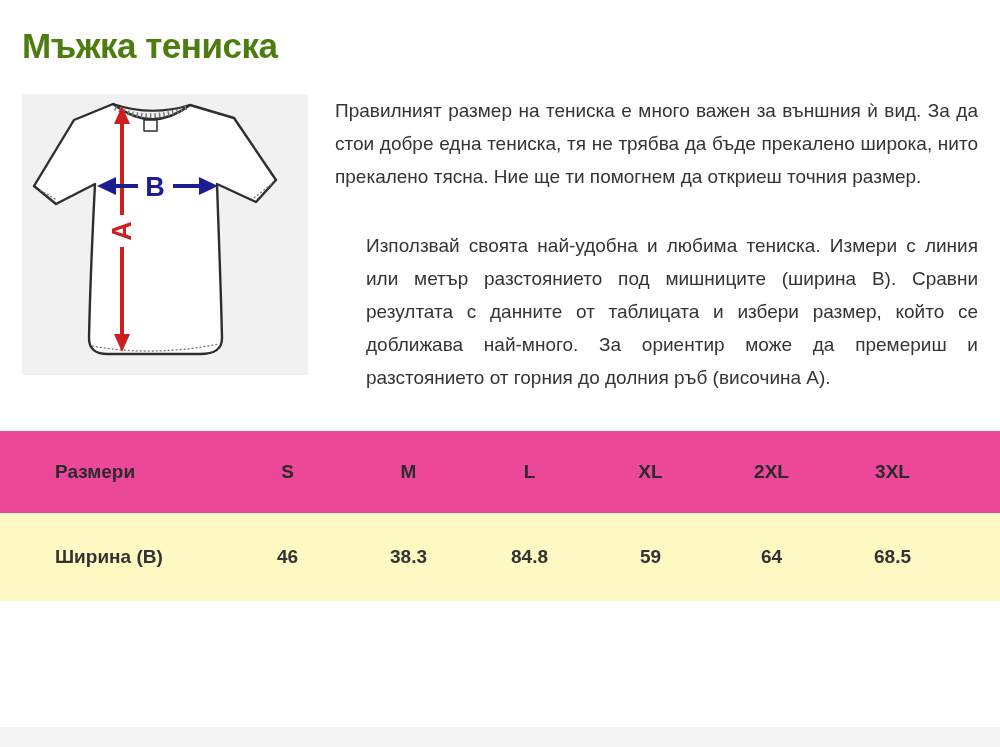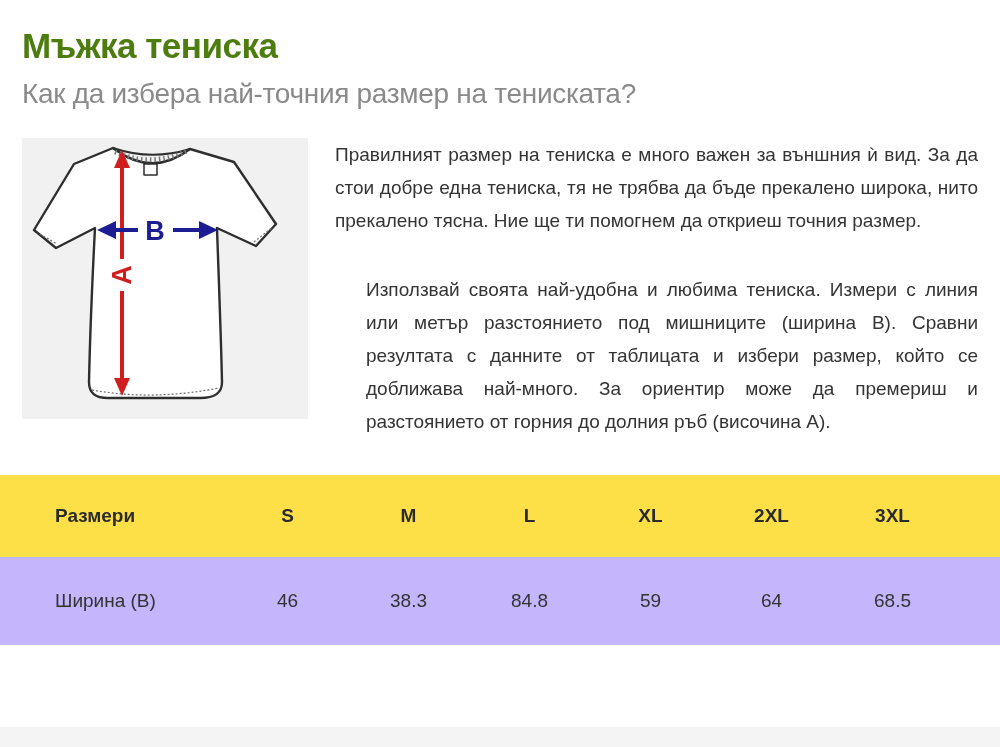--- a/index.html
+++ b/index.html
@@ -19,43 +19,42 @@
   .content-row { display:flex; margin:28px 22px 0 22px; height:333px; }
   .diagram-box { flex:0 0 286px; height:281px; background:#f2f1f1; }
   .diagram-box svg { display:block; width:286px; height:281px; }
   .text-col {
     margin-left:27px; flex:1; color:#343434;
     font-size:19px; line-height:33px; text-align:justify;
   }
   .text-col p { margin:0; }
   .text-col p + p { margin-top:36px;margin-left:31px; }
   .size-table { width:100%; border-collapse:collapse; margin-top:4px; table-layout:fixed; }
-  .size-table thead tr { background:#fde047; height:82px; }
-  .size-table tbody tr.row-width  { background:#c4b5fd; height:88px; }
+  .size-table thead tr { background:#ec4899; height:82px; }
+  .size-table tbody tr.row-width  { background:#fef9c3; height:88px;font-weight:bold; }
   .size-table tbody tr.row-length { background:#fafafa; height:80px; }
   .size-table th, .size-table td {
     padding:0; font-size:19px; text-align:center; vertical-align:middle; color:#333333;
   }
   .size-table th { font-weight:700; color:#2b2b2b; }
   .size-table th:first-child, .size-table td:first-child {
     text-align:left; padding-left:55px;
   }
   .footer-band {
     position:absolute; left:0; bottom:0; width:100%; height:20px; background:#f5f4f4;
   }
   .arrow-label { font-family:"Liberation Sans", sans-serif; font-size:27px; font-weight:700; }
 </style>
 </head>
 <body>
 
 <div class="page">
 
   <div class="header-block">
     <h1 class="page-title">Мъжка тениска</h1>
-    <h2 class="page-subtitle">Как да избера най-точния размер на тениската?</h2>
   </div>
 
   <div class="content-row">
 
     <div class="diagram-box">
       <svg viewBox="0 0 286 281" aria-hidden="true">
 
         <g fill="#ffffff" stroke="#2e2e2e" stroke-width="2.4" stroke-linejoin="round" stroke-linecap="round">
           <path d="M91,10 L52,26 L12,92 L34,110 L73,90
                    C70,148 68,198 67,244

